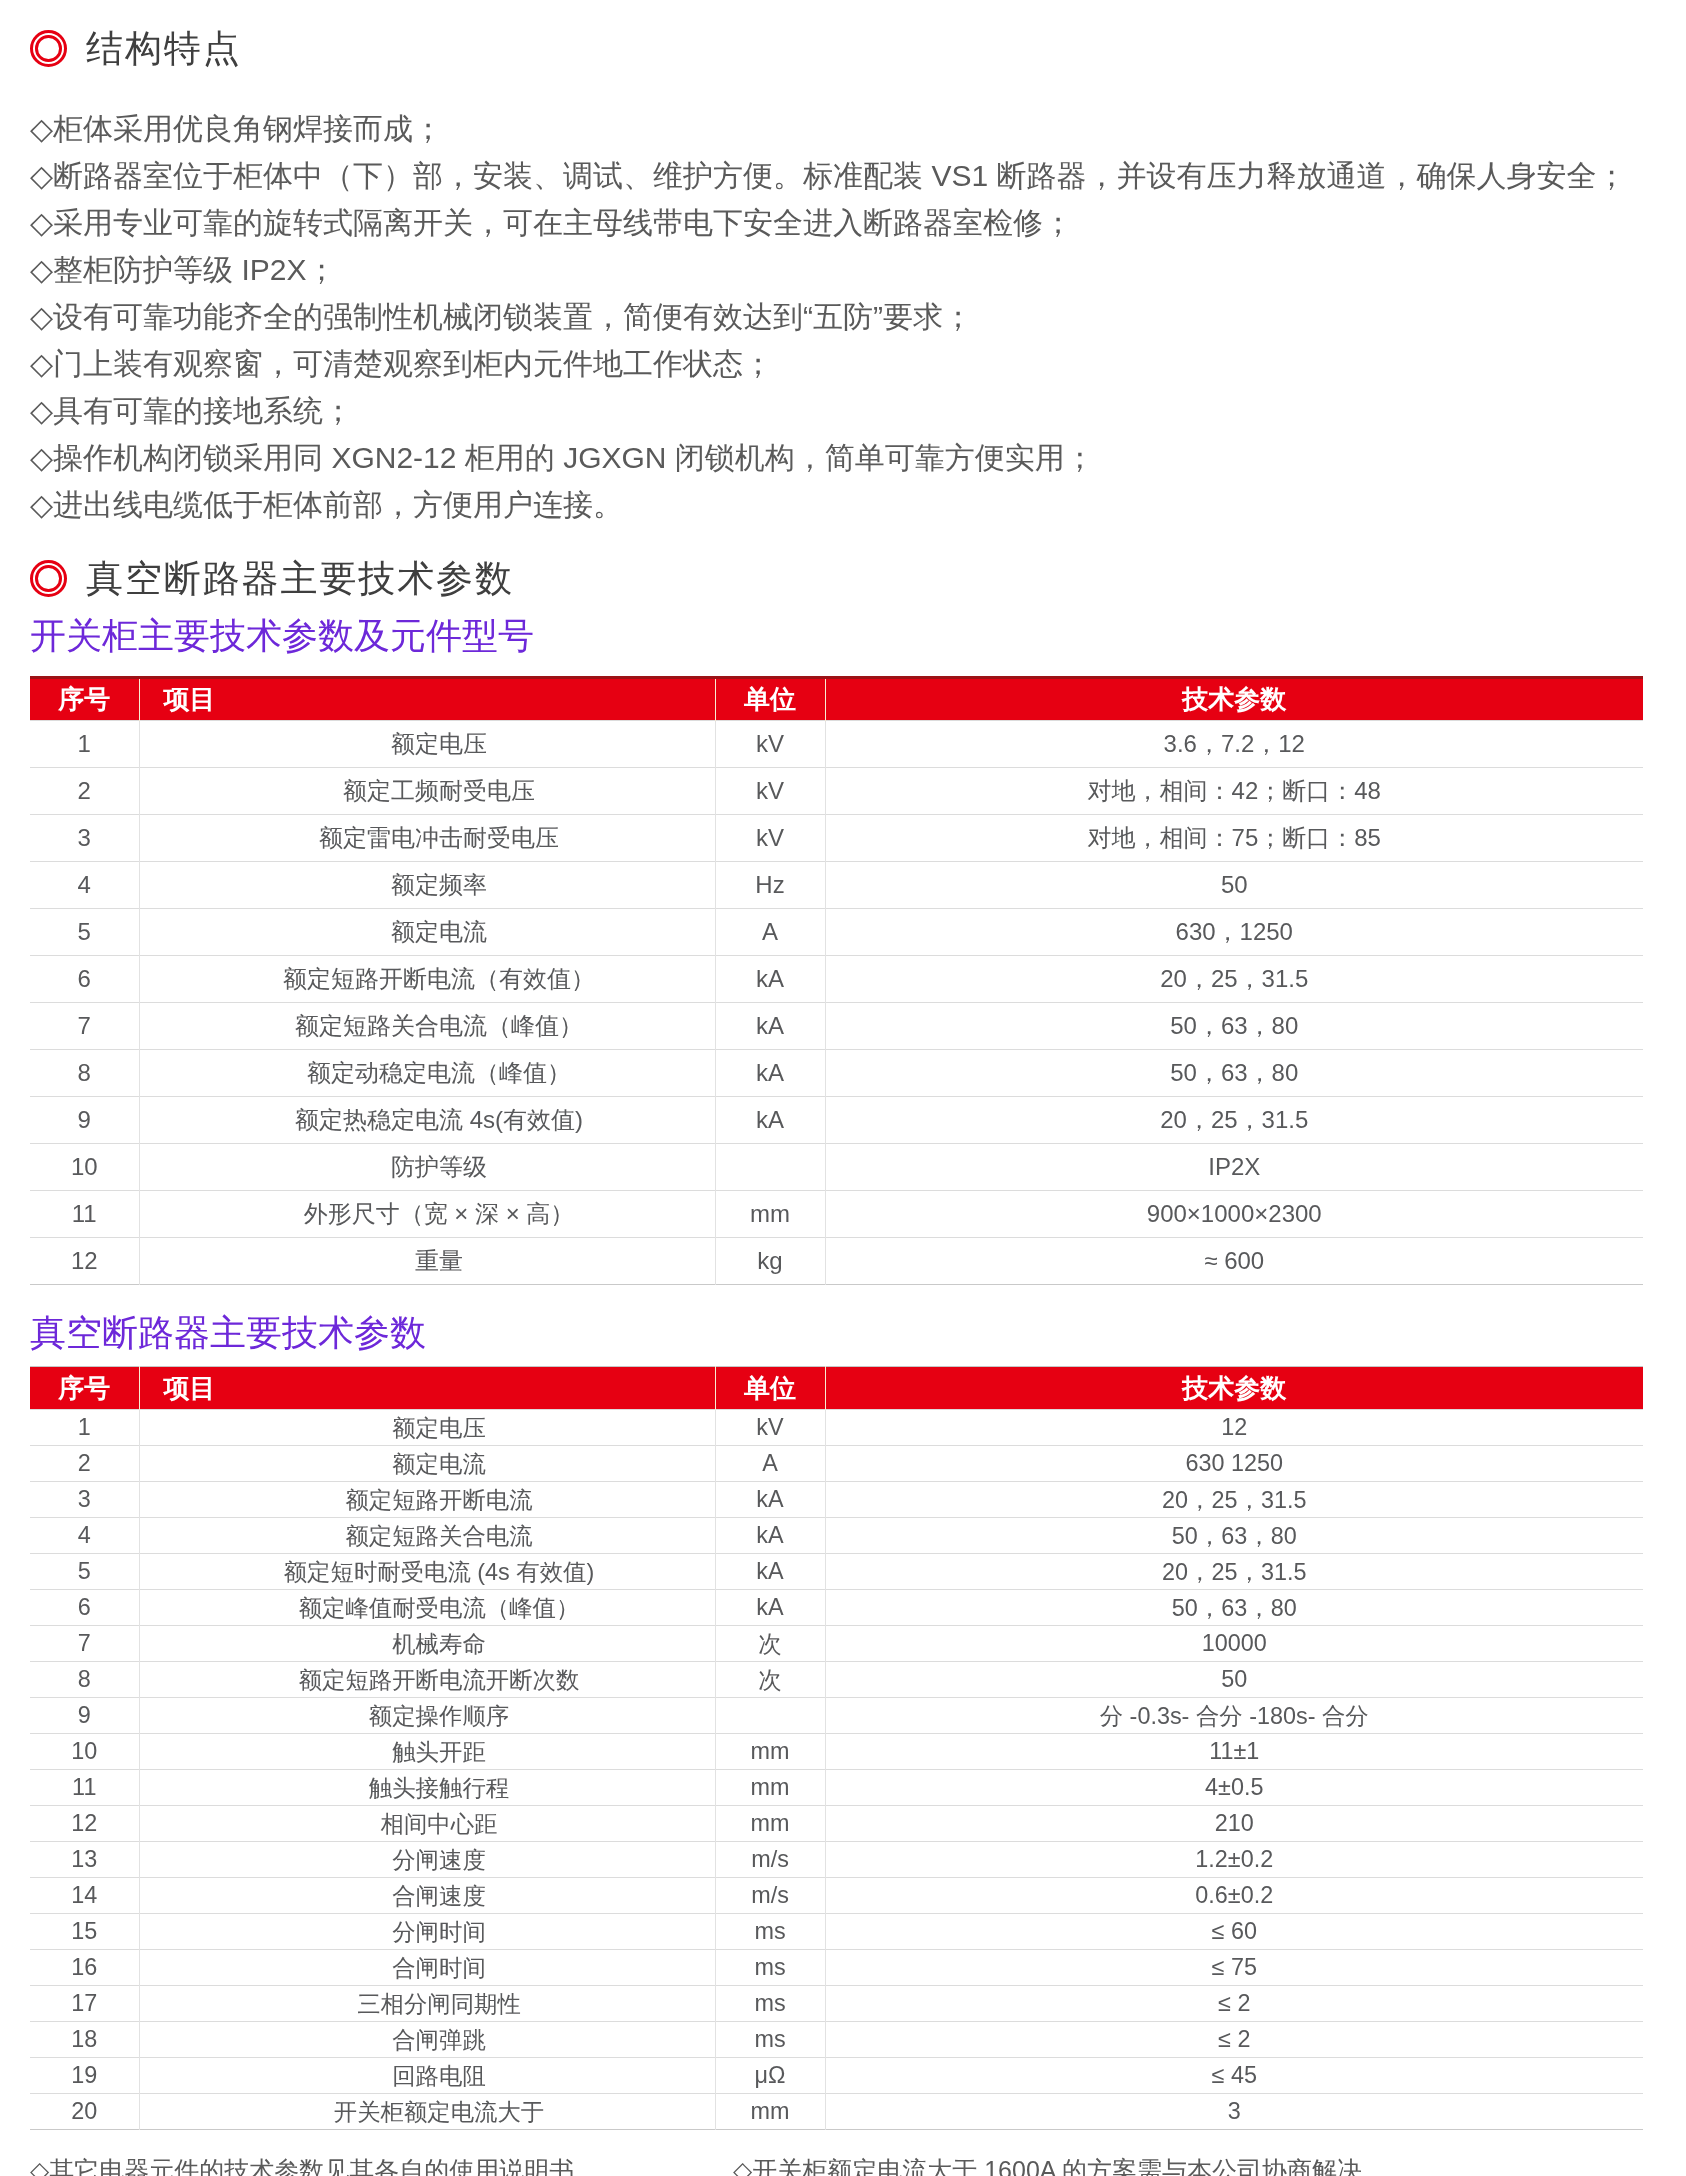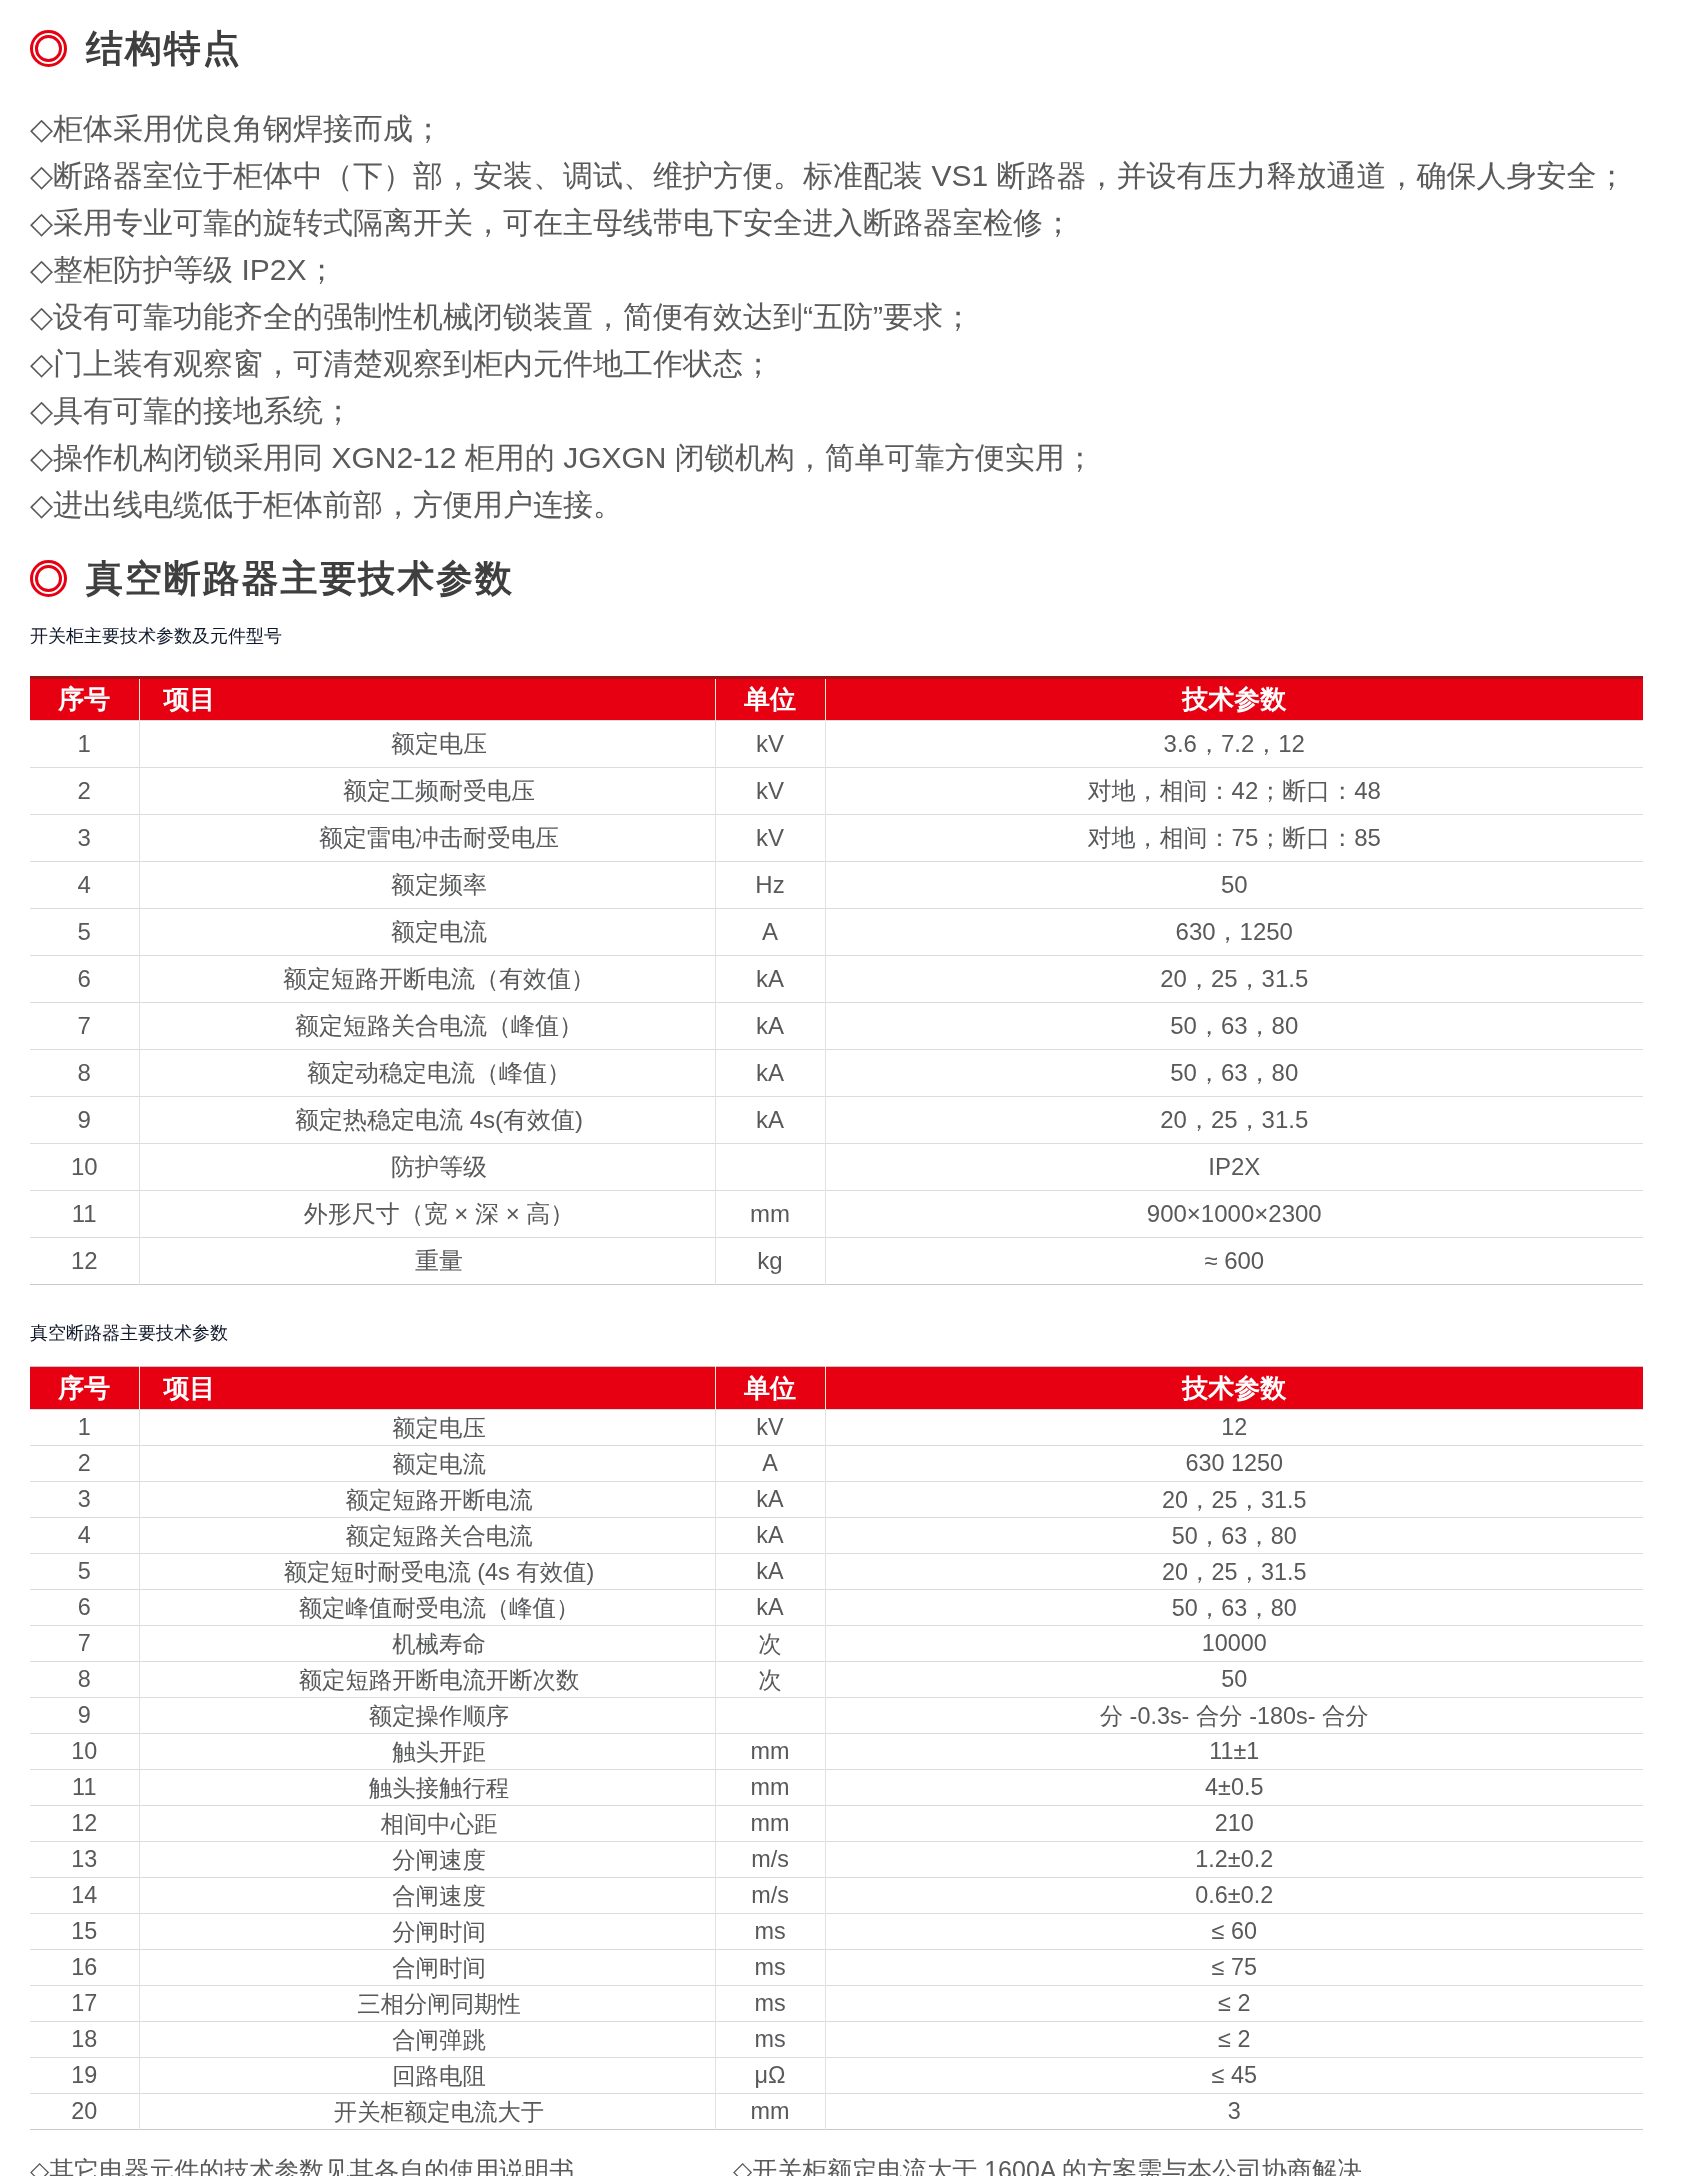--- a/index.html
+++ b/index.html
@@ -12,21 +12,21 @@
   .page {
     width:1686px; height:2176px;
     padding:26px 43px 0 30px;
     overflow:hidden;
   }
 
   
   .section-heading {
     display:flex; align-items:center; gap:19px;
     font-size:37px; color:#3f3f3f; letter-spacing:1.9px;
-    height:45px; line-height:45px; font-weight:700;
+    height:45px; line-height:45px; font-weight:400;
     white-space:nowrap;
   }
   .ring-icon {
     flex:0 0 auto; width:37px; height:37px;
     border:3.3px solid #e60012; border-radius:50%;
     display:flex; align-items:center; justify-content:center;
   }
   .ring-icon::after {
     content:""; display:block; width:20.6px; height:20.6px;
     border:3.3px solid #e60012; border-radius:50%;
@@ -35,21 +35,21 @@
   
   .features-list {
     list-style:none; margin:34px 0 0 0; padding:0;
     font-size:30px; line-height:47px; color:#5a5a5a;
     white-space:nowrap;
   }
 
   .heading-params { margin-top:28px; }
 
   .table-caption {
-    margin-top:19px; font-size:18px; color:#0f172a;
+    margin-top:19px; font-size:36px; color:#6d28d9;
     height:32px; line-height:32px; white-space:nowrap;
   }
   .table-caption-2 { margin-top:32px; }
 
   
   table.param-table {
     border-collapse:collapse; table-layout:fixed;
     width:1613px; margin-top:24px;
     border-bottom:1.9px solid #c9c9c9;
   }

